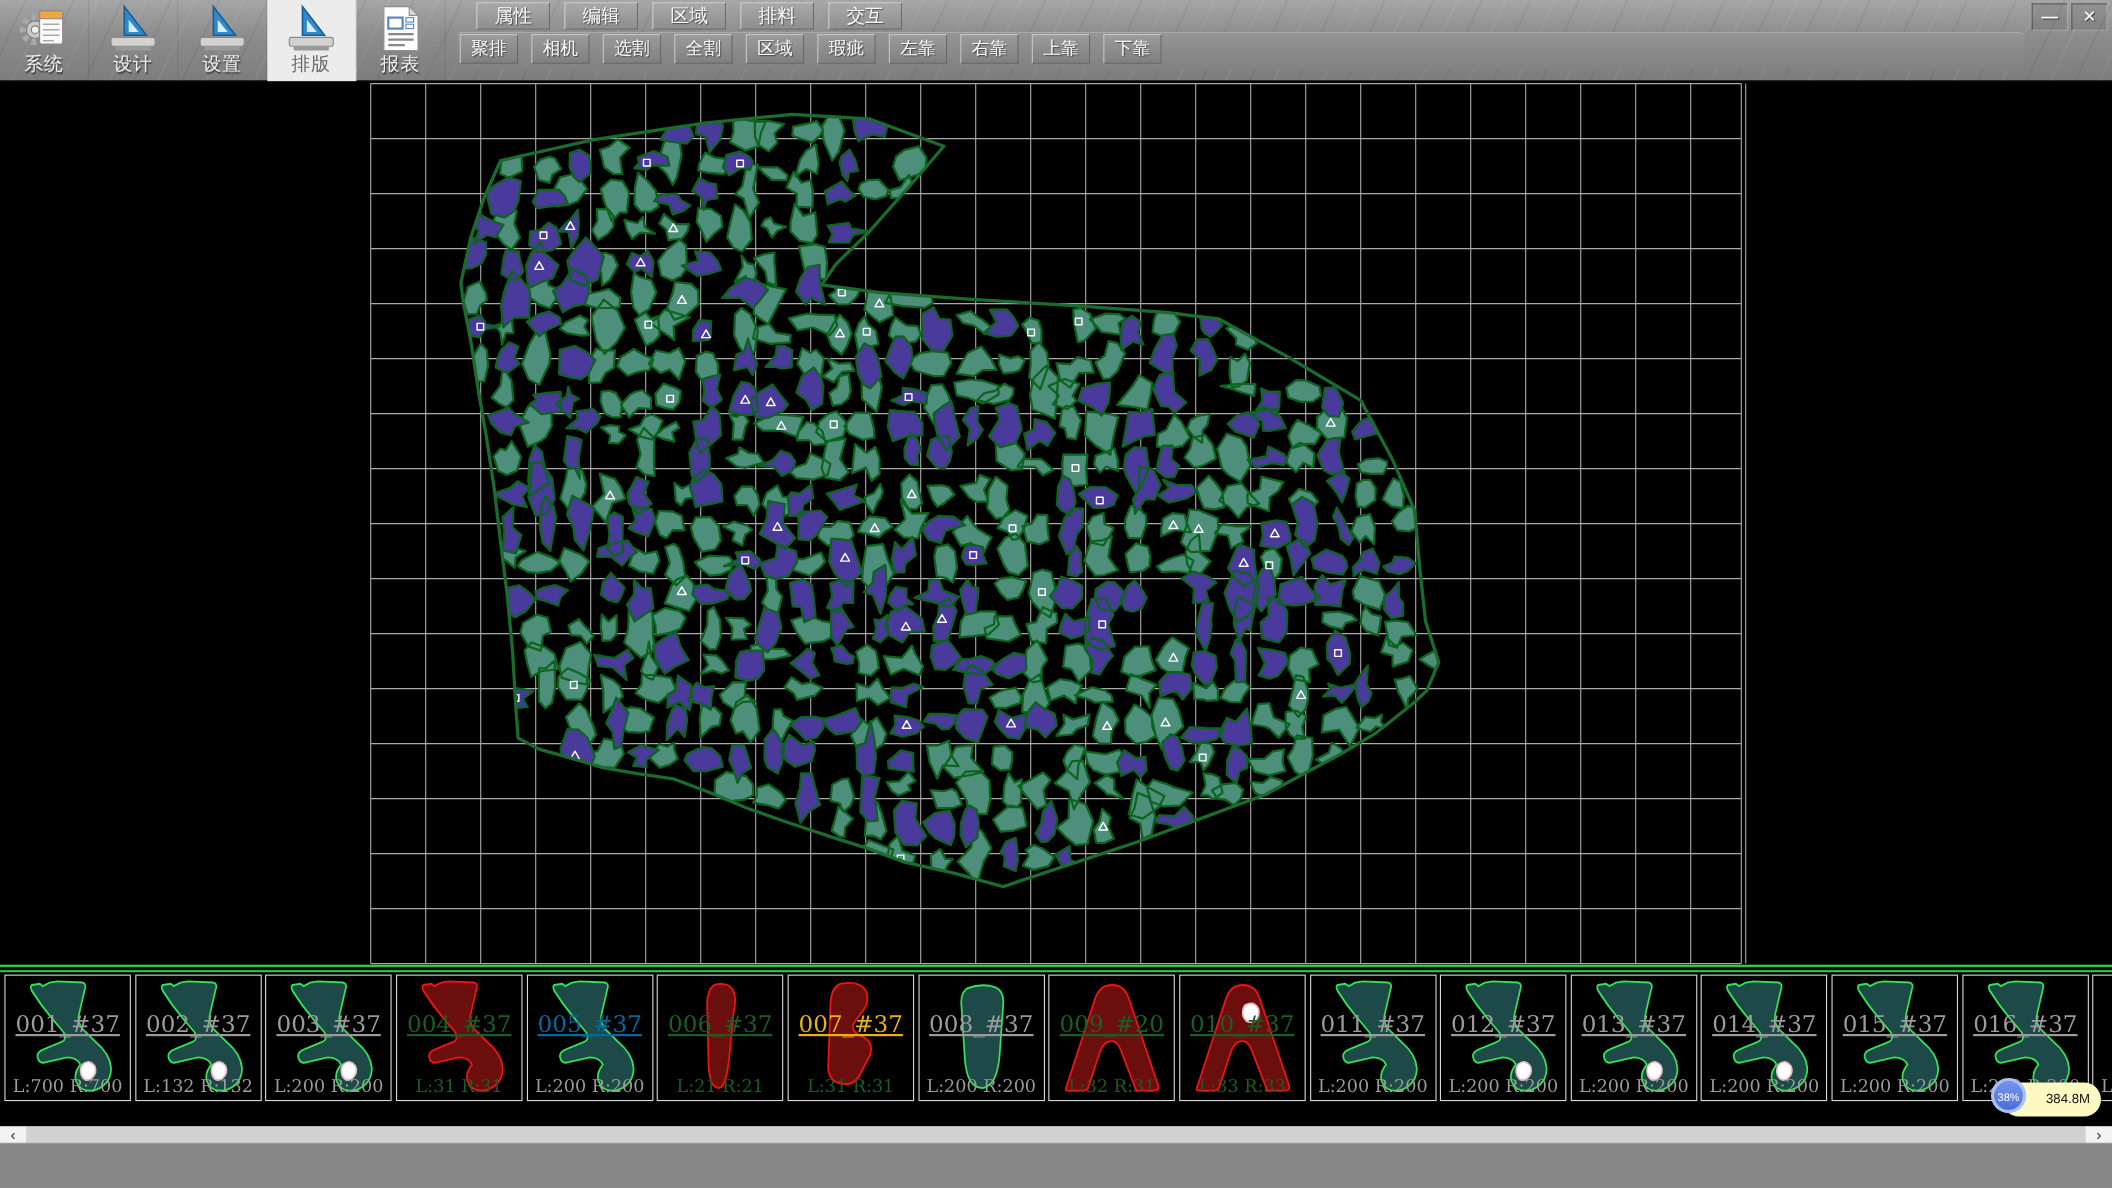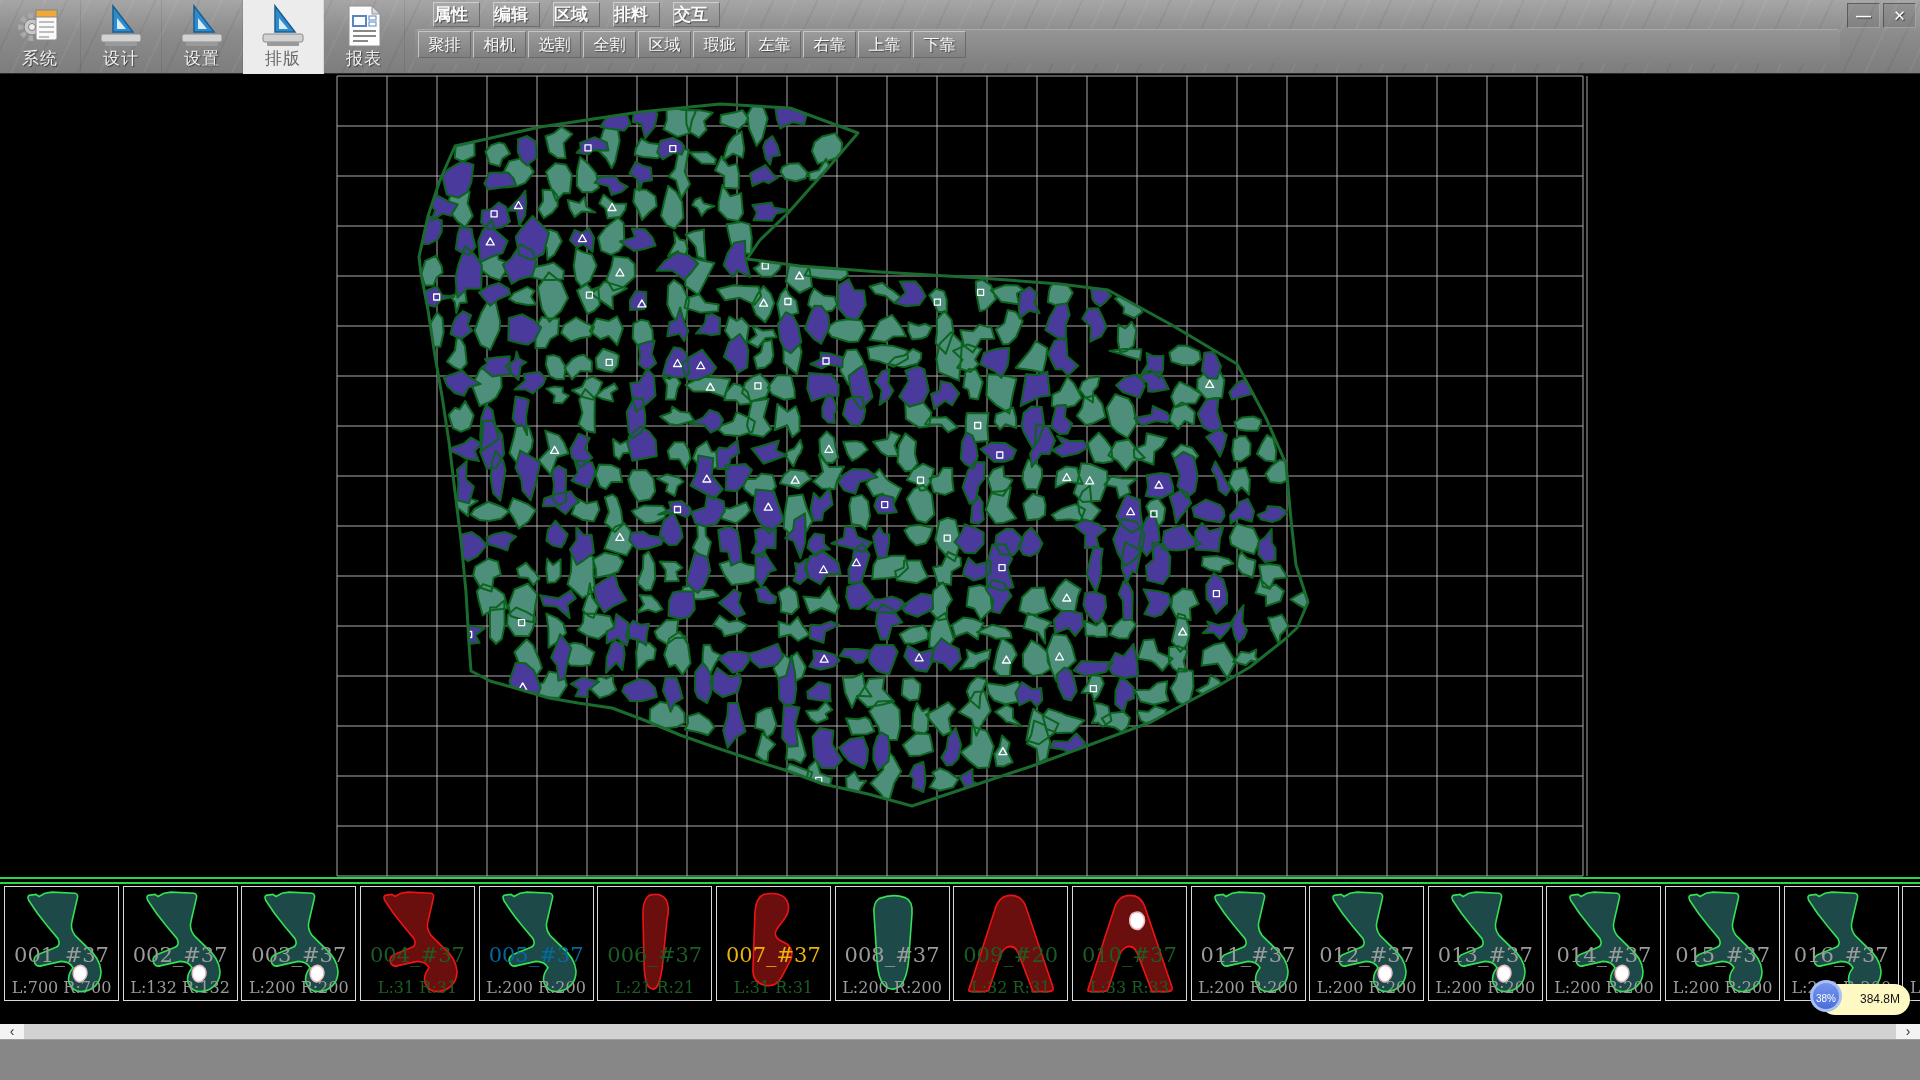--- a/index.html
+++ b/index.html
@@ -25,31 +25,31 @@
   }
   .main-btn svg { display:block; margin:3px auto 0 auto; }
   .main-btn .main-label {
     display:block; font-size:17px; color:#f0f0f0; letter-spacing:1px;
     text-shadow:1px 1px 1px rgba(0,0,0,.55); line-height:20px;
   }
   .main-btn.active { background:#ececec; }
   .main-btn.active .main-label { color:#666; text-shadow:none; }
   .tab-row { position:absolute; left:433px; top:2px; display:flex; gap:13px; }
   .tab {
-    width:47px; height:25px; line-height:23px; text-align:left;
+    width:67px; height:25px; line-height:23px; text-align:center;
     font-size:17px; color:#fafafa; text-shadow:1px 1px 1px rgba(0,0,0,.5);
     background:linear-gradient(#a9a9a9,#8e8e8e);
-    border:1px solid; border-color:#cdcdcd #6d6d6d #6d6d6d #cdcdcd; cursor:pointer;font-weight:bold;
+    border:1px solid; border-color:#cdcdcd #6d6d6d #6d6d6d #cdcdcd; cursor:pointer;
   }
   .tool-panel {
     position:absolute; left:415px; top:29px; width:1425px; height:34px;
     background:linear-gradient(#959595,#818181);
     border-top:1px solid #a9a9a9; border-radius:4px 4px 0 0;
   }
-  .tool-row { position:absolute; left:418px; top:31px; display:flex; gap:2px; }
+  .tool-row { position:absolute; left:418px; top:31px; display:flex; gap:12px; }
   .tool-btn {
     width:53px; height:27px; line-height:25px; text-align:center;
     font-size:16px; color:#fafafa; text-shadow:1px 1px 1px rgba(0,0,0,.5);
     background:linear-gradient(#9b9b9b,#808080);
     border:1px solid; border-color:#c6c6c6 #696969 #696969 #c6c6c6; cursor:pointer;
   }
   .win-controls { position:absolute; right:4px; top:3px; display:flex; gap:3px; }
   .win-btn {
     width:33px; height:25px; text-align:center; line-height:24px; cursor:pointer;
     color:#fff; font-size:15px; font-weight:bold; text-shadow:1px 1px 1px rgba(0,0,0,.6);
@@ -64,22 +64,22 @@
     position:absolute; left:0; top:877px; width:1920px; height:7px; background:#000;
     border-top:2px solid #27d845; border-bottom:2px solid #27d845;
   }
   .strip { position:absolute; left:0; top:884px; width:1920px; height:120px; background:#000; overflow:hidden; }
   .cell {
     position:absolute; top:2px; width:115px; height:115px;
     border:1px solid #d9d9d9; background:#000; cursor:pointer;
   }
   .cell svg { position:absolute; left:7px; top:3px; }
   .cell .pname {
-    position:absolute; left:0; top:56px; width:100%; text-align:center;
-    font-family:"DejaVu Serif","Liberation Serif",serif; font-size:21px;
+    position:absolute; left:0; top:32px; width:100%; text-align:center;
+    font-family:"DejaVu Serif","Liberation Serif",serif; font-size:21px;text-decoration:underline;
   }
   .cell .plr {
     position:absolute; left:0; bottom:3px; width:100%; text-align:center;
     font-family:"DejaVu Serif","Liberation Serif",serif; font-size:16px;
   }
   
   .badge { position:absolute; left:1810px; top:980px; width:104px; height:40px; z-index:30; }
   .badge-pill {
     position:absolute; left:10px; top:4px; width:90px; height:31px; background:#fef9c3;
     border-radius:16px; box-shadow:0 1px 4px rgba(0,0,0,.45);

